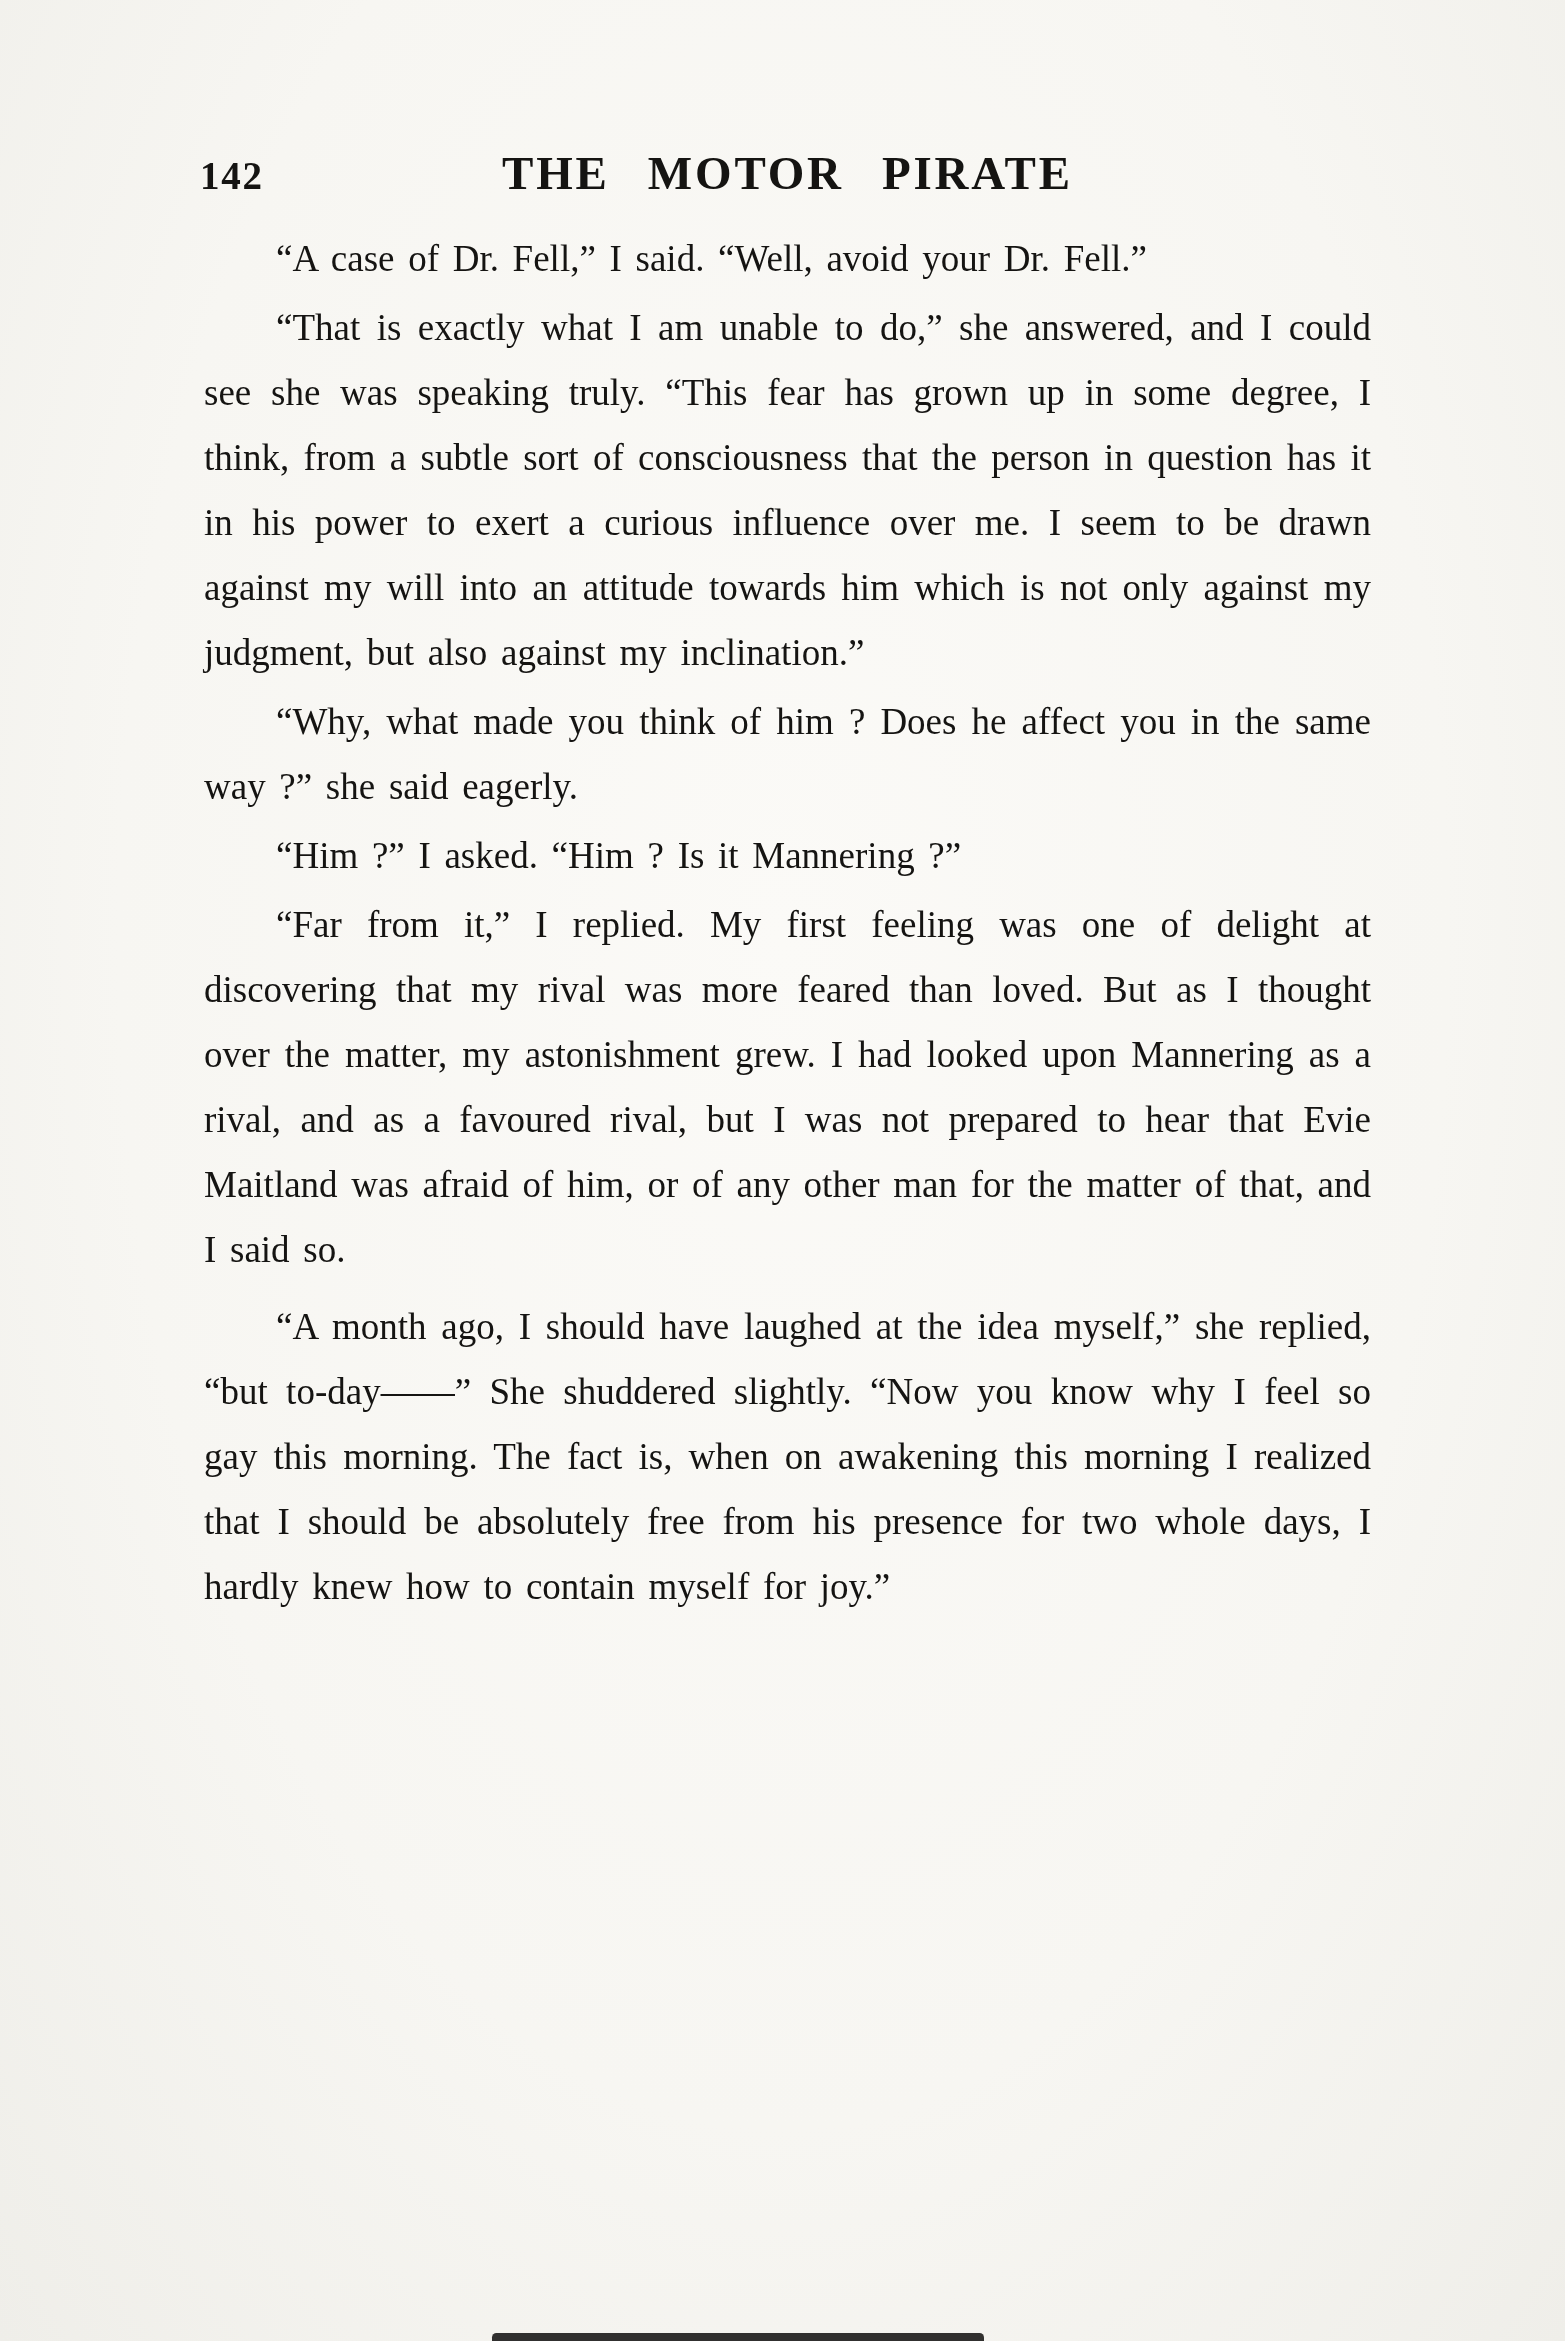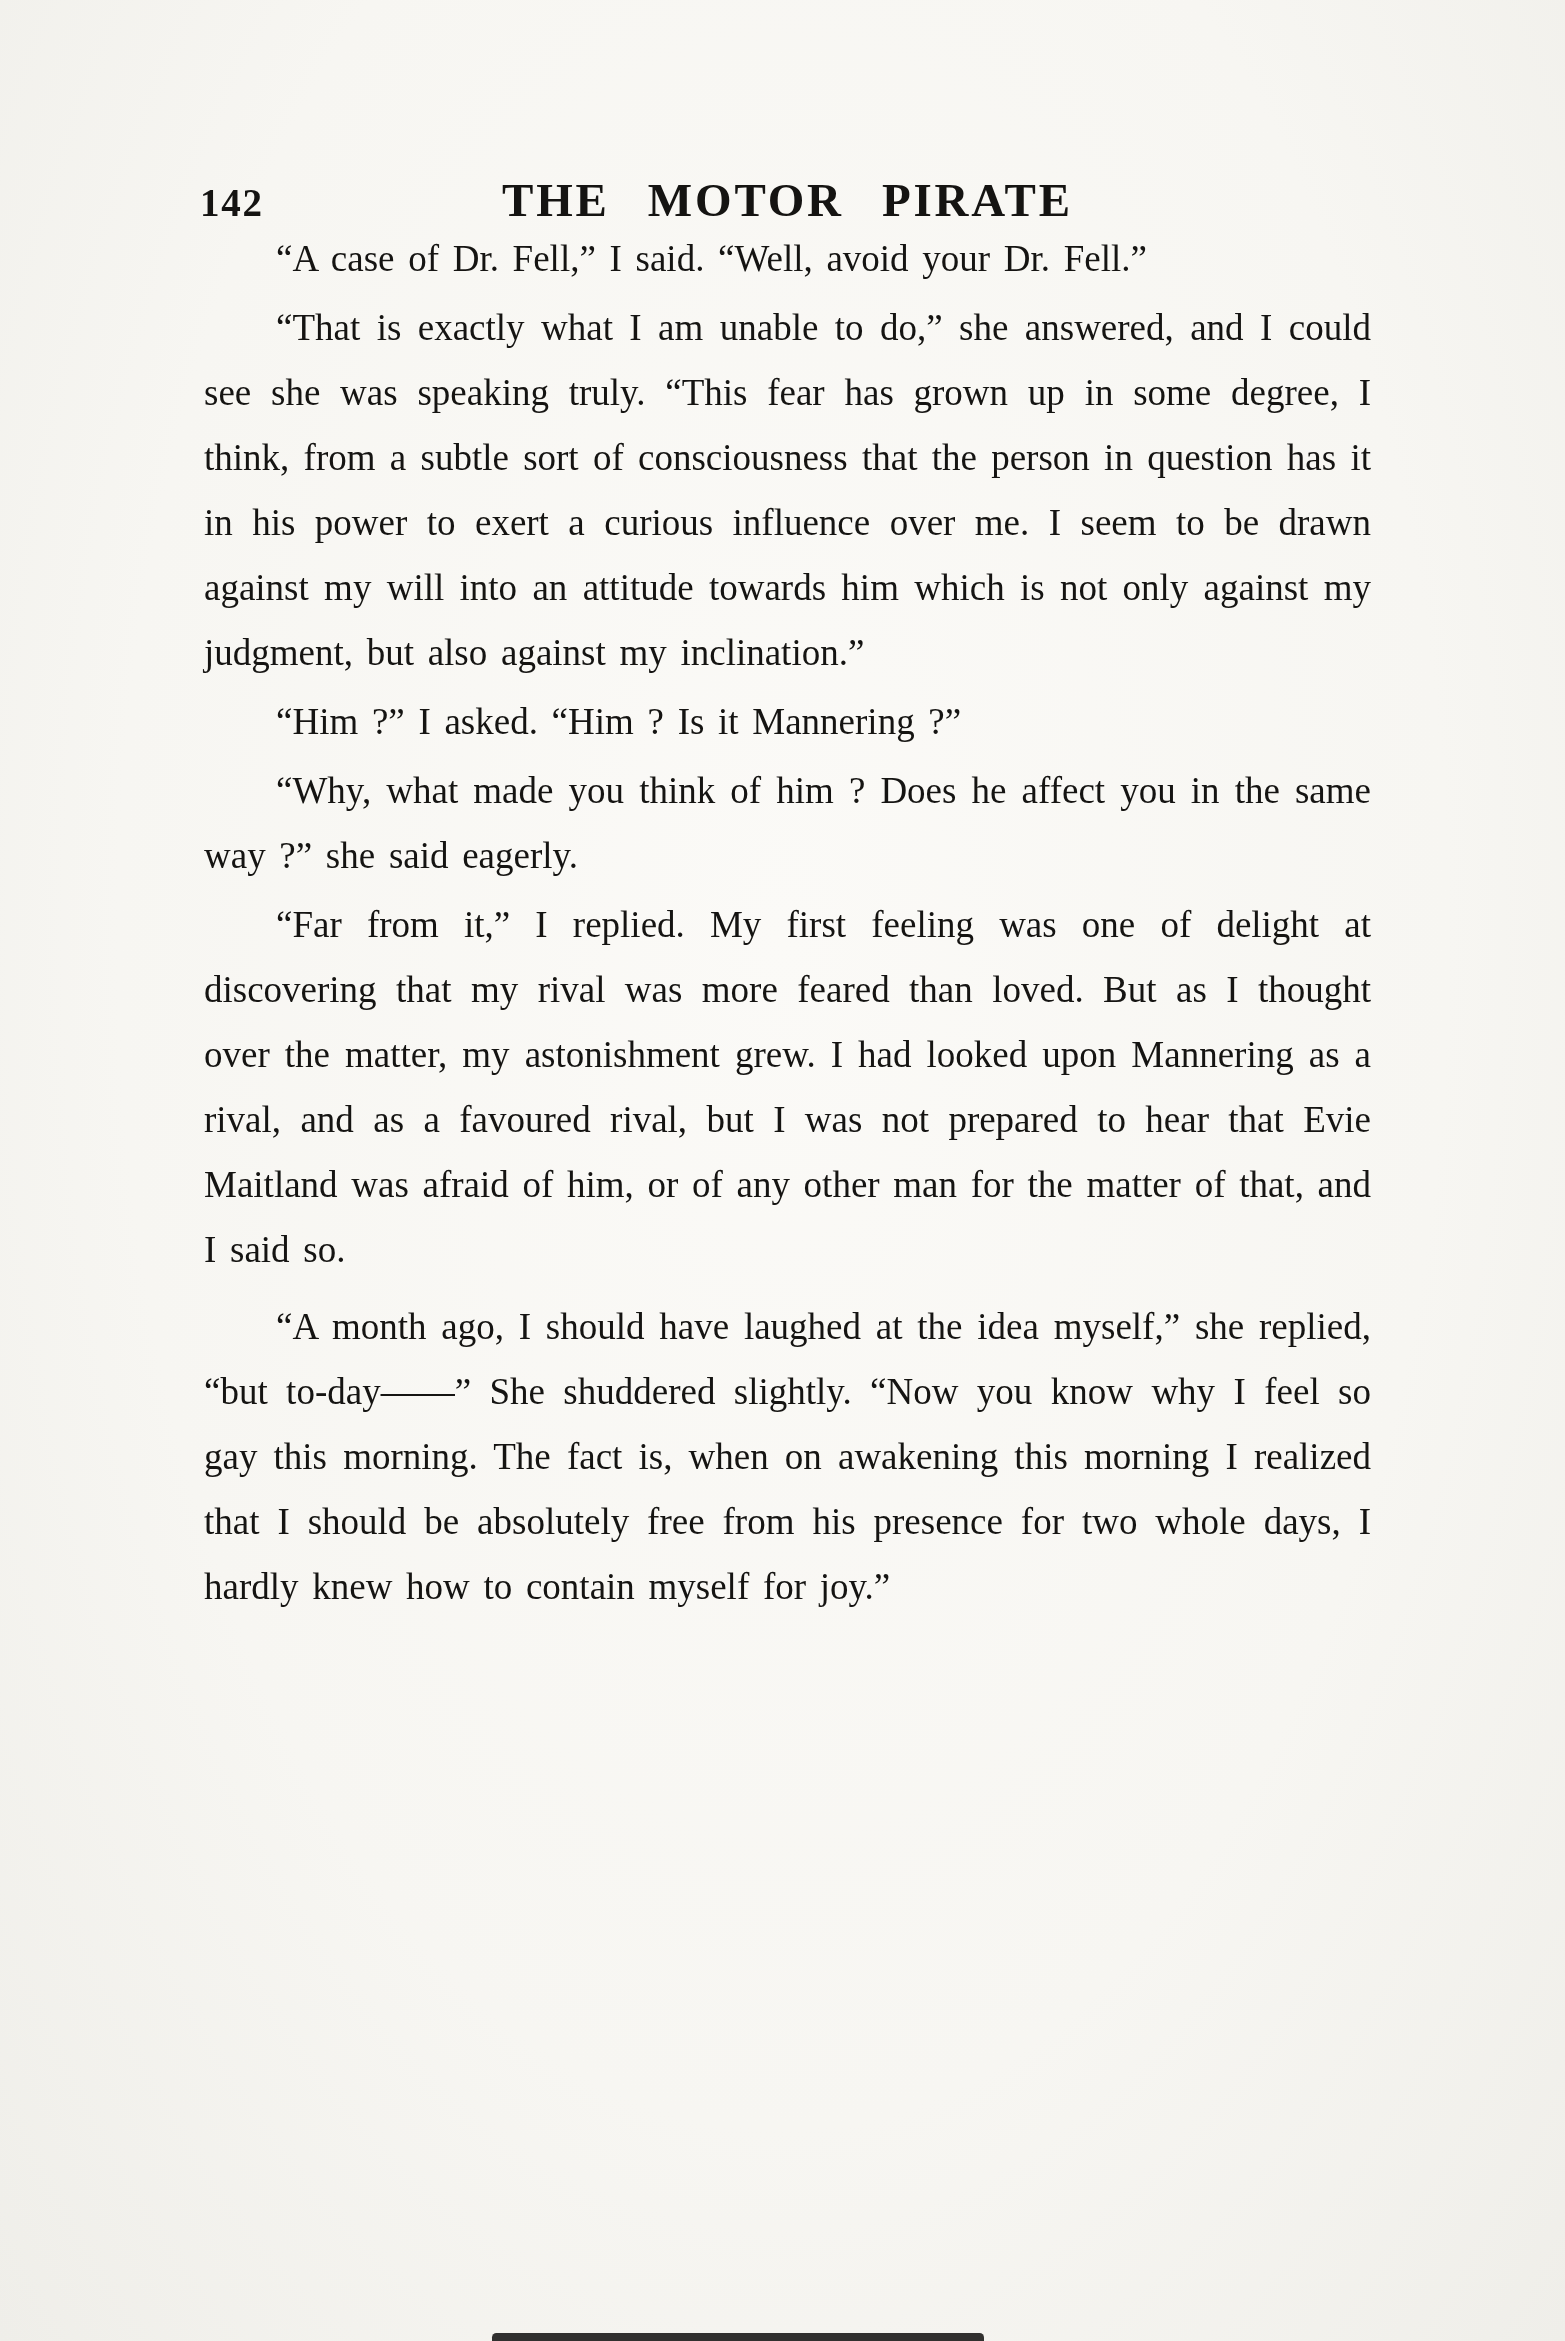--- a/index.html
+++ b/index.html
@@ -16,21 +16,21 @@
     position: relative;
   }
   .scan-page {
     position: absolute;
     inset: 0;
     background:
       radial-gradient(ellipse at 50% 40%, #fbfaf7 0%, #f7f6f2 60%, #efeee9 100%);
   }
   .page-header {
     position: absolute;
-    top: 165px;
+    top: 138px;
     left: 200px;
     width: 1175px;
     display: grid;
     grid-template-columns: 141px 1fr 141px;
     align-items: baseline;
   }
   .page-number {
     font-size: 39px;
     font-weight: bold;
     letter-spacing: 1.8px;
@@ -80,22 +80,22 @@
 
   <header class="page-header">
     <span class="page-number">142</span>
     <h1 class="book-title">THE MOTOR PIRATE</h1>
     <span></span>
   </header>
 
   <main class="text-block">
     <p>“A case of Dr. Fell,” I said.  “Well, avoid your Dr. Fell.”</p>
     <p>“That is exactly what I am unable to do,” she answered, and I could see she was speaking truly. “This fear has grown up in some degree, I think, from a subtle sort of consciousness that the person in question has it in his power to exert a curious influence over me. I seem to be drawn against my will into an attitude towards him which is not only against my judgment, but also against my inclination.”</p>
+    <p>“Why, what made you think of him ?  Does he affect you in the same way ?” she said eagerly.</p>
     <p>“Him ?” I asked.  “Him ?  Is it Mannering ?”</p>
-    <p>“Why, what made you think of him ?  Does he affect you in the same way ?” she said eagerly.</p>
     <p>“Far from it,” I replied.  My first feeling was one of delight at discovering that my rival was more feared than loved.  But as I thought over the matter, my astonishment grew.  I had looked upon Mannering as a rival, and as a favoured rival, but I was not prepared to hear that Evie Maitland was afraid of him, or of any other man for the matter of that, and I said so.</p>
     <p class="para-gap">“A month ago, I should have laughed at the idea myself,” she replied, “but to-day——”   She shuddered slightly.  “Now you know why I feel so gay this morning.  The fact is, when on awakening this morning I realized that I should be absolutely free from his presence for two whole days, I hardly knew how to contain myself for joy.”</p>
   </main>
 
   <div class="scan-artifact-bottom"></div>
 
 </div>
 
 
 </body></html>

